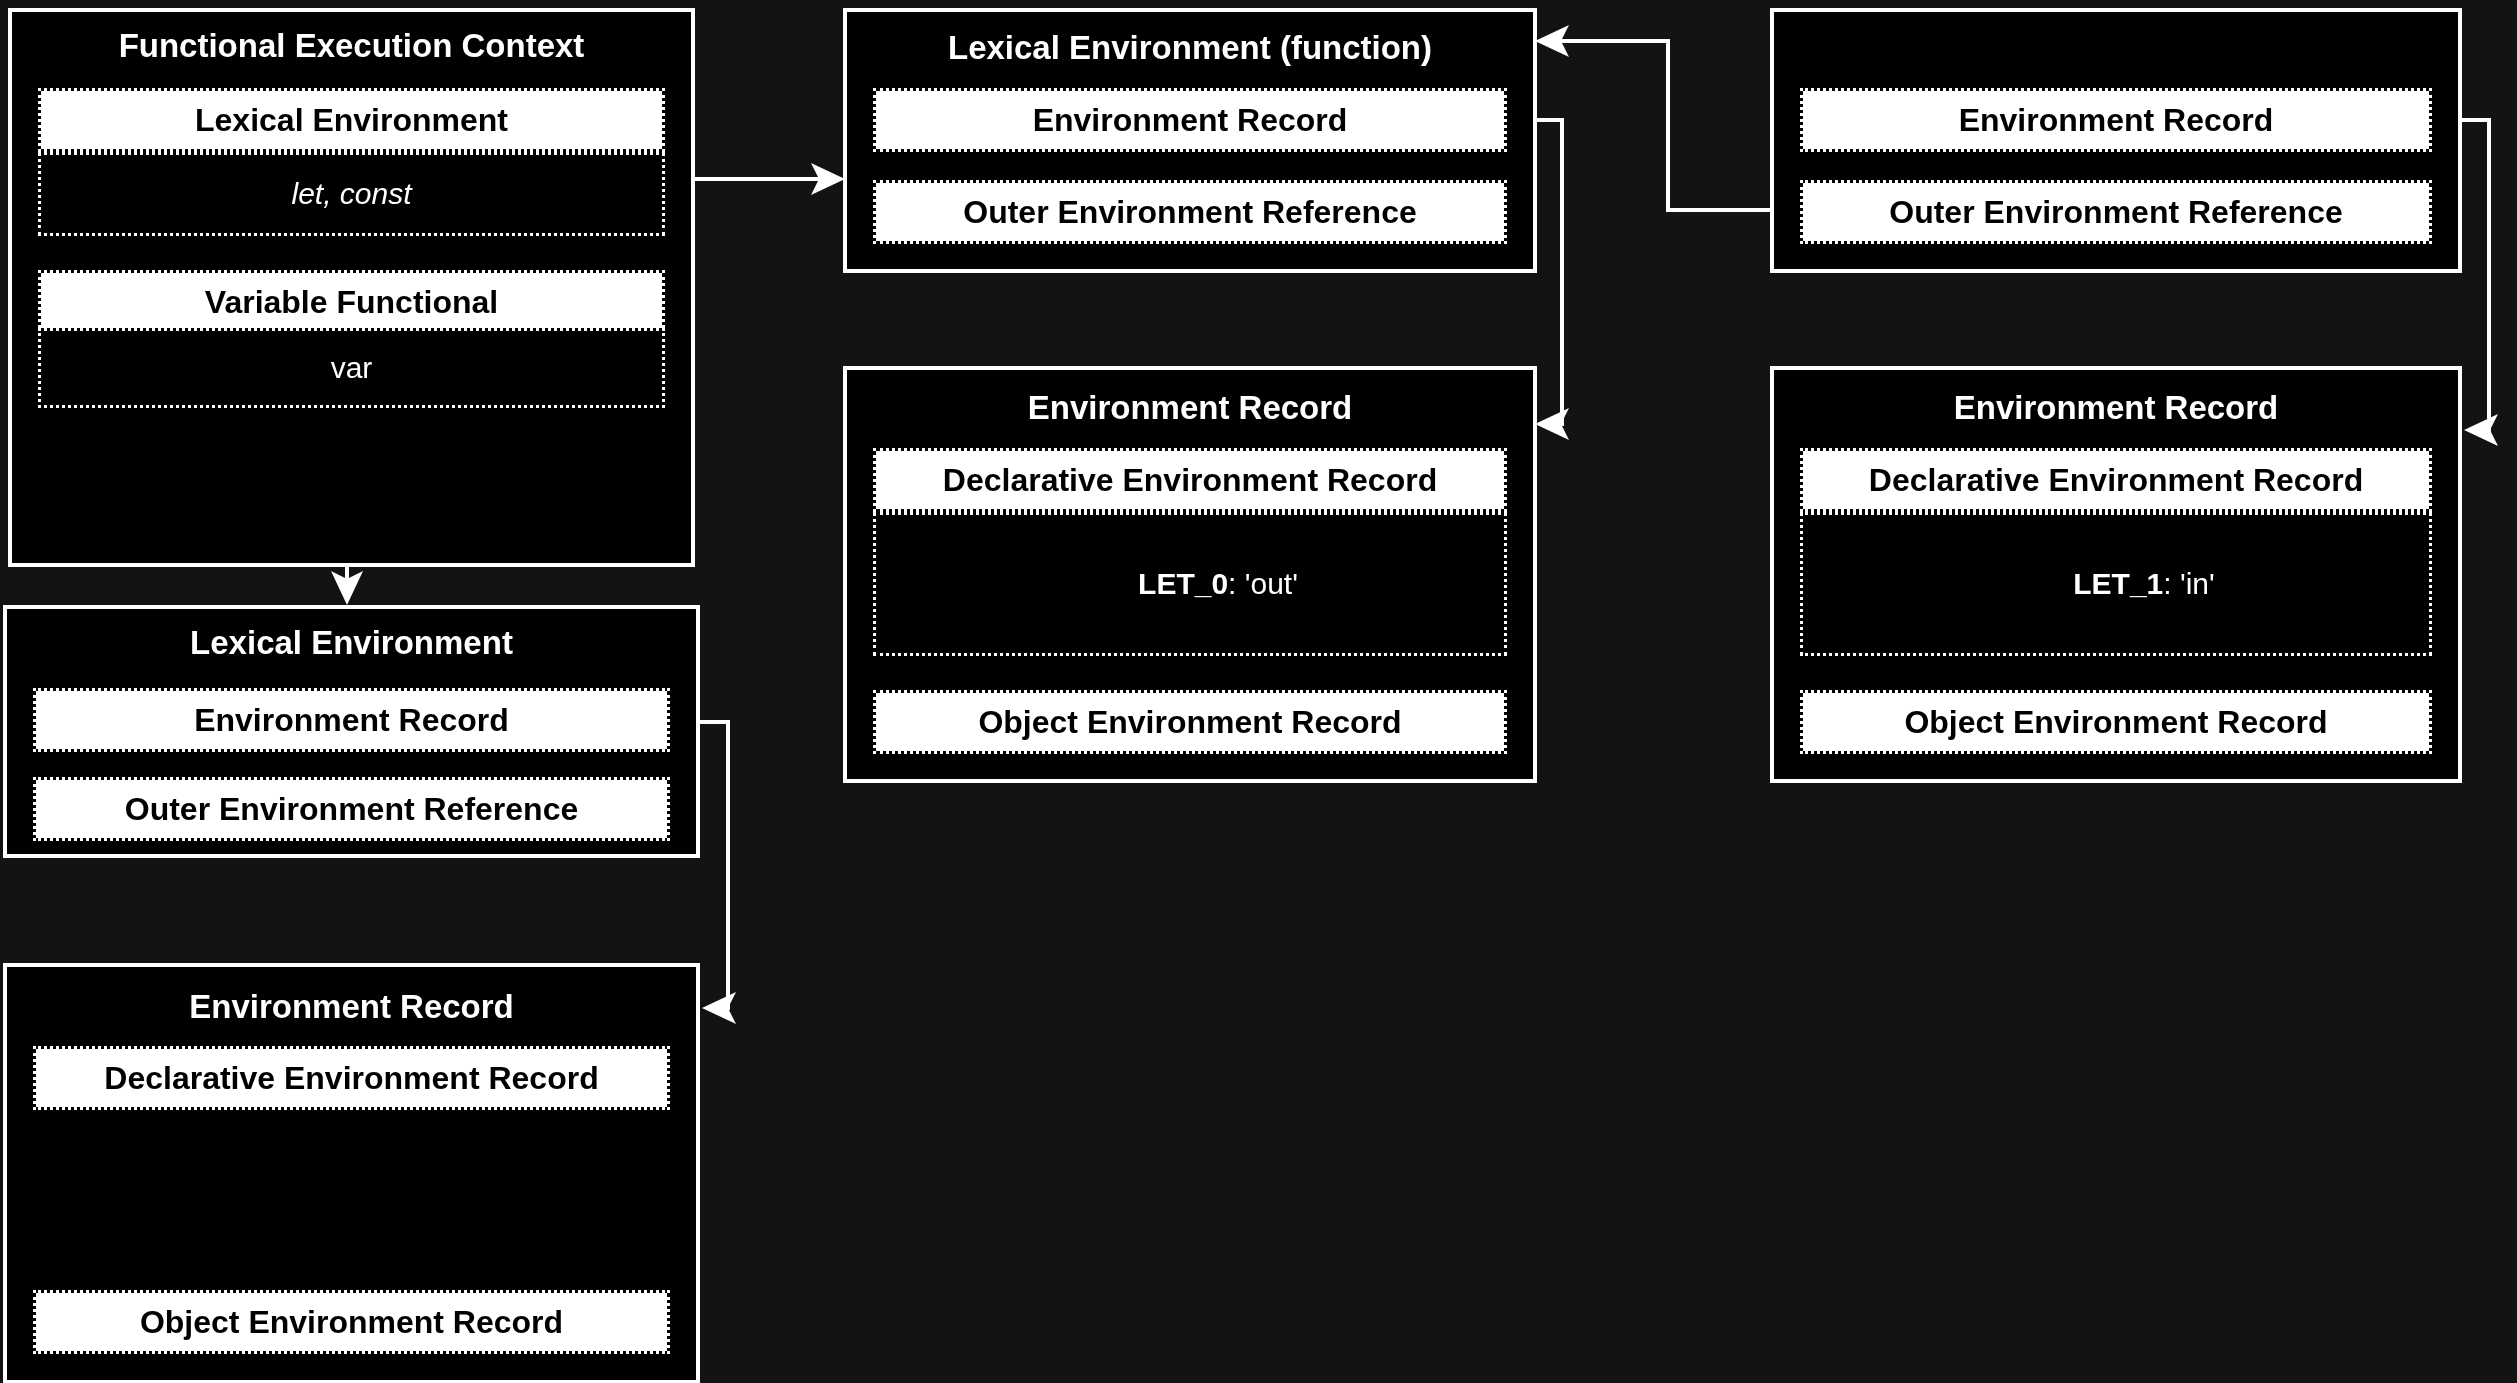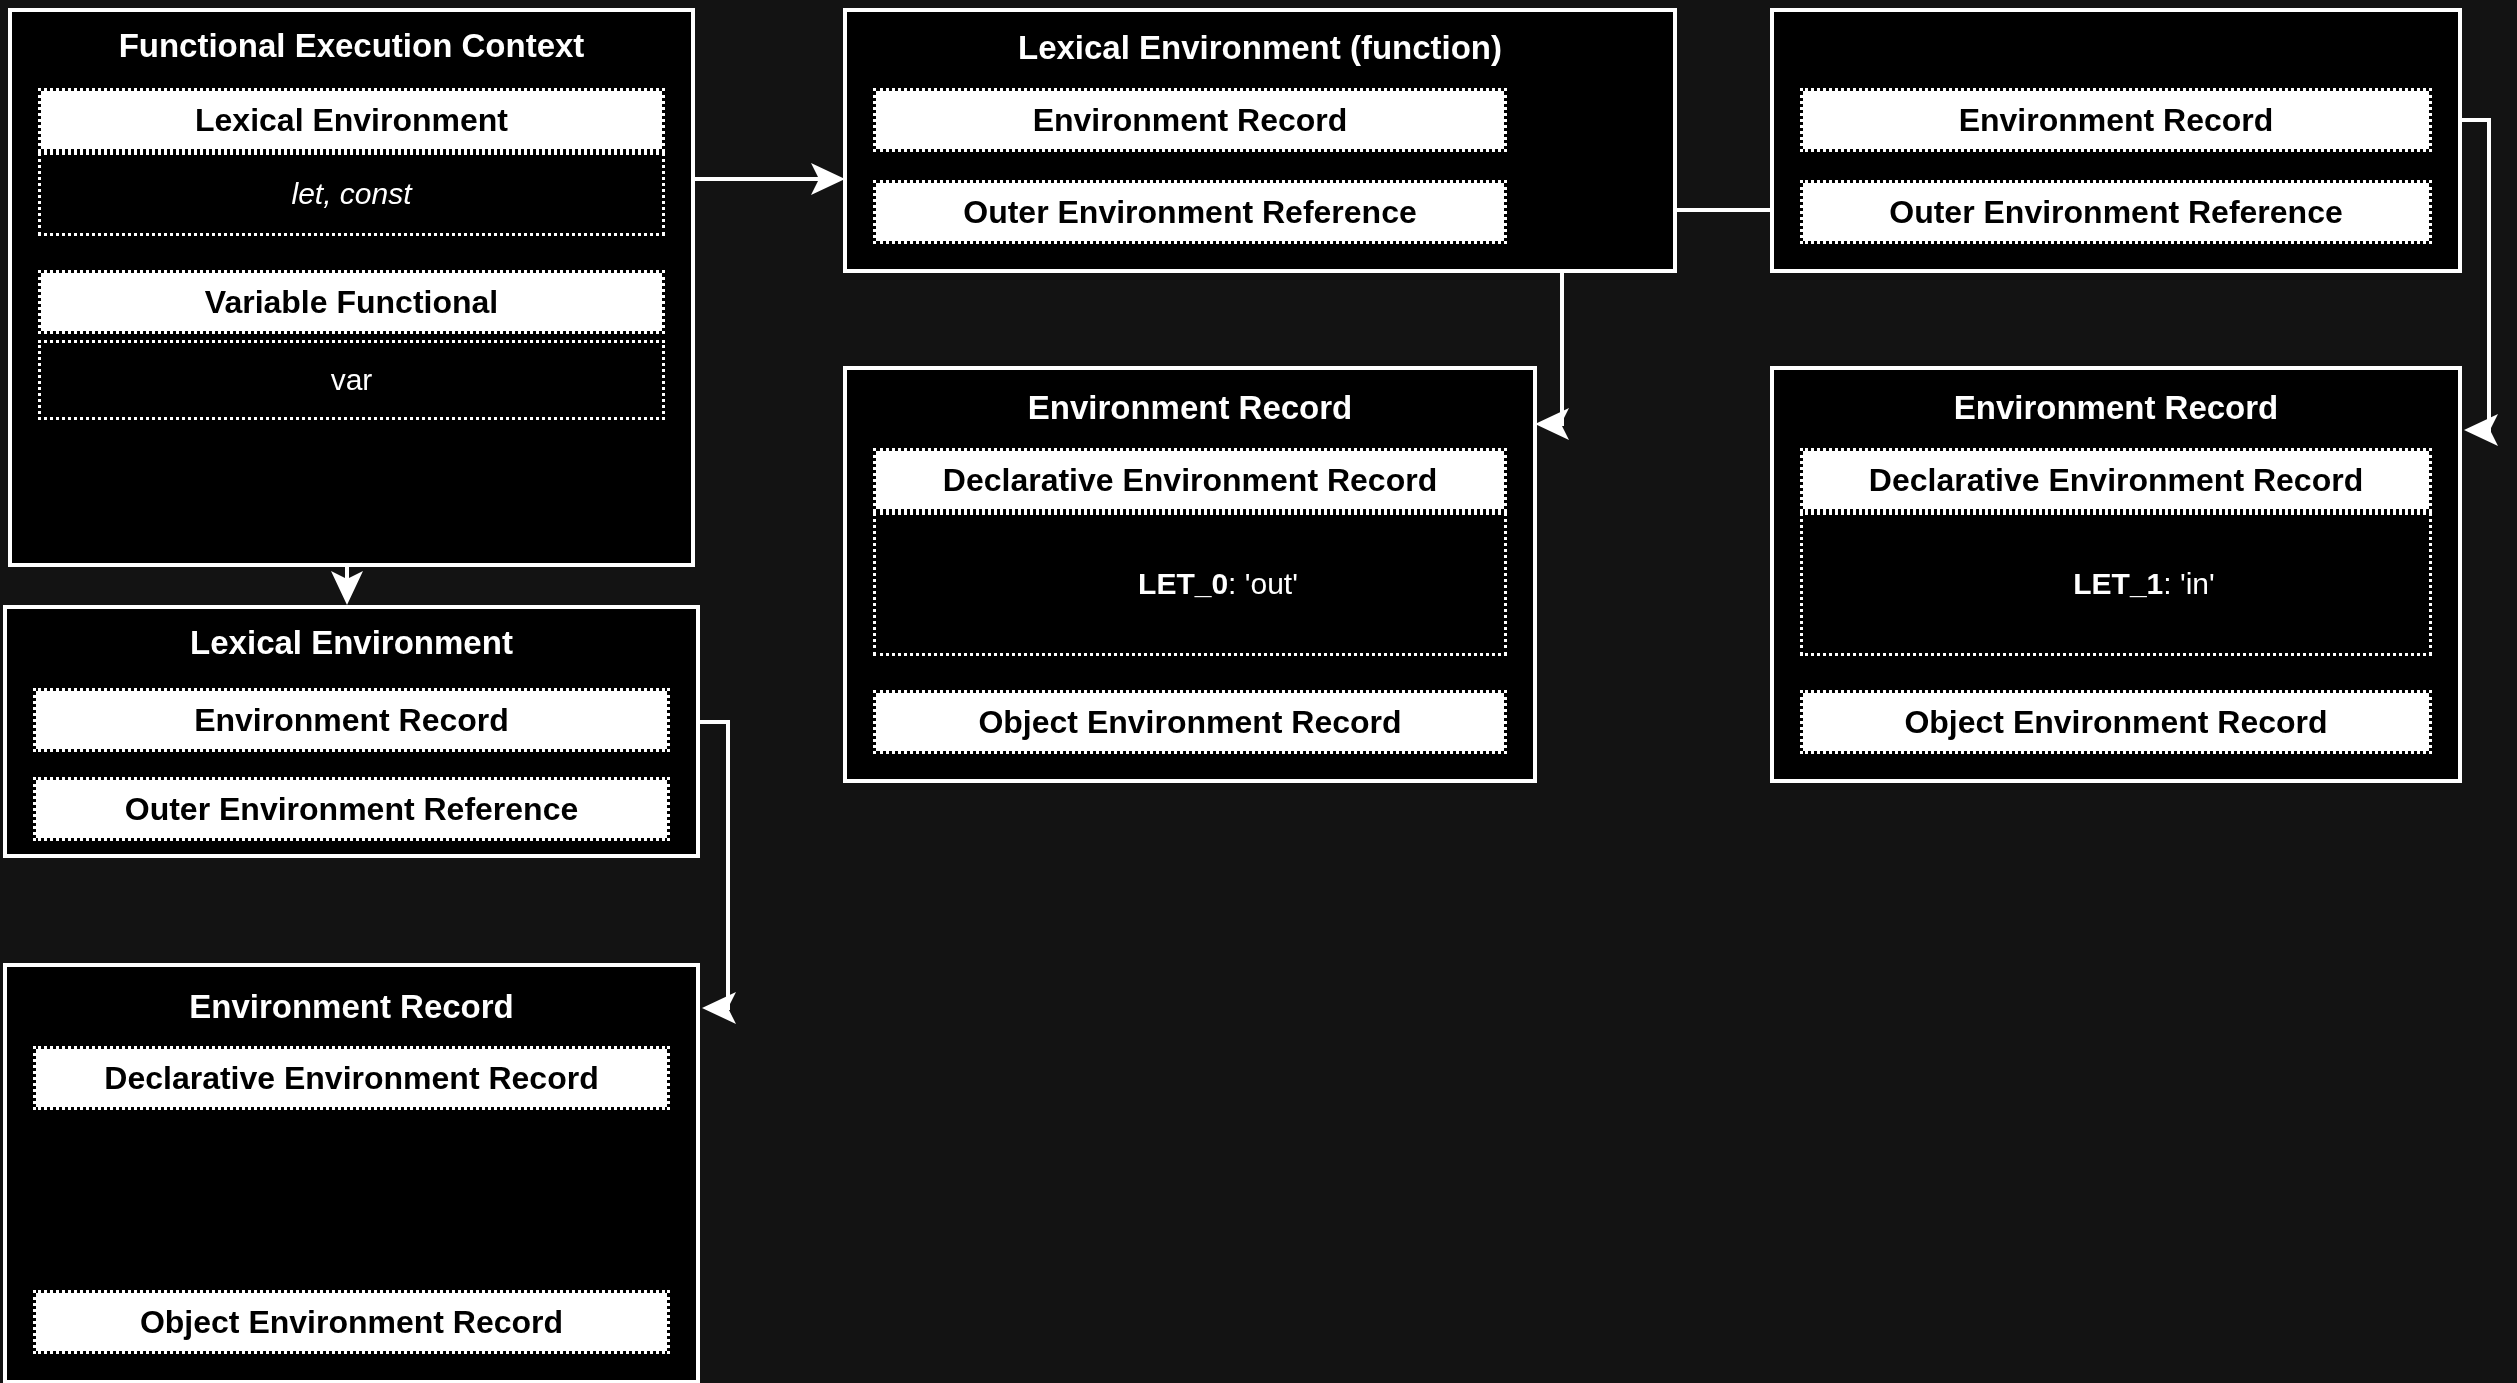--- a/index.html
+++ b/index.html
@@ -103,24 +103,24 @@
       <path class="shaft" d="M665,722 H728 V1008 H714"></path>
       <polygon class="head" points="702,1008 736,992 728,1008 736,1024"></polygon>
     </g>
   </svg>
 
   <div class="box" style="left:8px; top:8px; width:687px; height:559px;">
     <div class="box-title" style="top:10px;">Functional Execution Context</div>
     <div class="wsec" style="left:26px; top:76px; width:627px; height:64px;">Lexical Environment</div>
     <div class="bsec" style="left:26px; top:140px; width:627px; height:84px;font-style:italic;">let, const</div>
     <div class="wsec" style="left:26px; top:258px; width:627px; height:64px;">Variable Functional</div>
-    <div class="bsec" style="left:26px; top:328px; width:627px; height:80px;">var</div>
+    <div class="bsec" style="left:26px; top:316px; width:627px; height:80px;">var</div>
   </div>
 
-  <div class="box" style="left:843px; top:8px; width:834px; height:265px;">
+  <div class="box" style="left:843px; top:8px; width:694px; height:265px;">
     <div class="box-title" style="top:12px;">Lexical Environment (function)</div>
     <div class="wsec" style="left:26px; top:76px; width:634px; height:64px;">Environment Record</div>
     <div class="wsec" style="left:26px; top:168px; width:634px; height:64px;">Outer Environment Reference</div>
   </div>
 
   <div class="box" style="left:1770px; top:8px; width:692px; height:265px;">
     <div class="wsec" style="left:26px; top:76px; width:632px; height:64px;">Environment Record</div>
     <div class="wsec" style="left:26px; top:168px; width:632px; height:64px;">Outer Environment Reference</div>
   </div>
 

